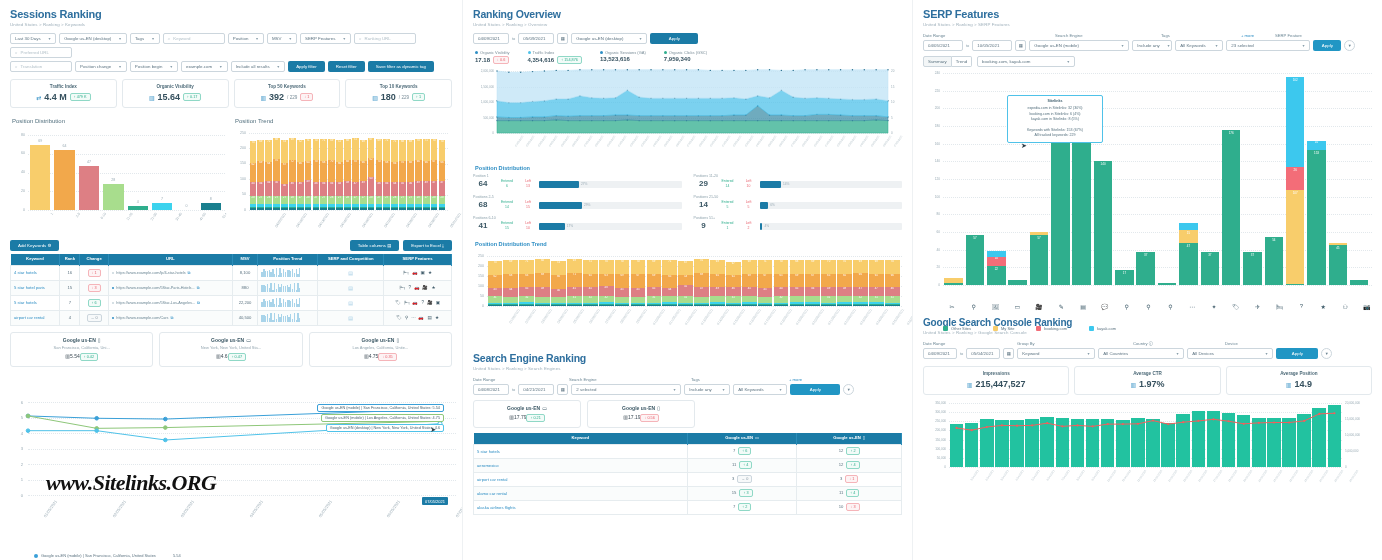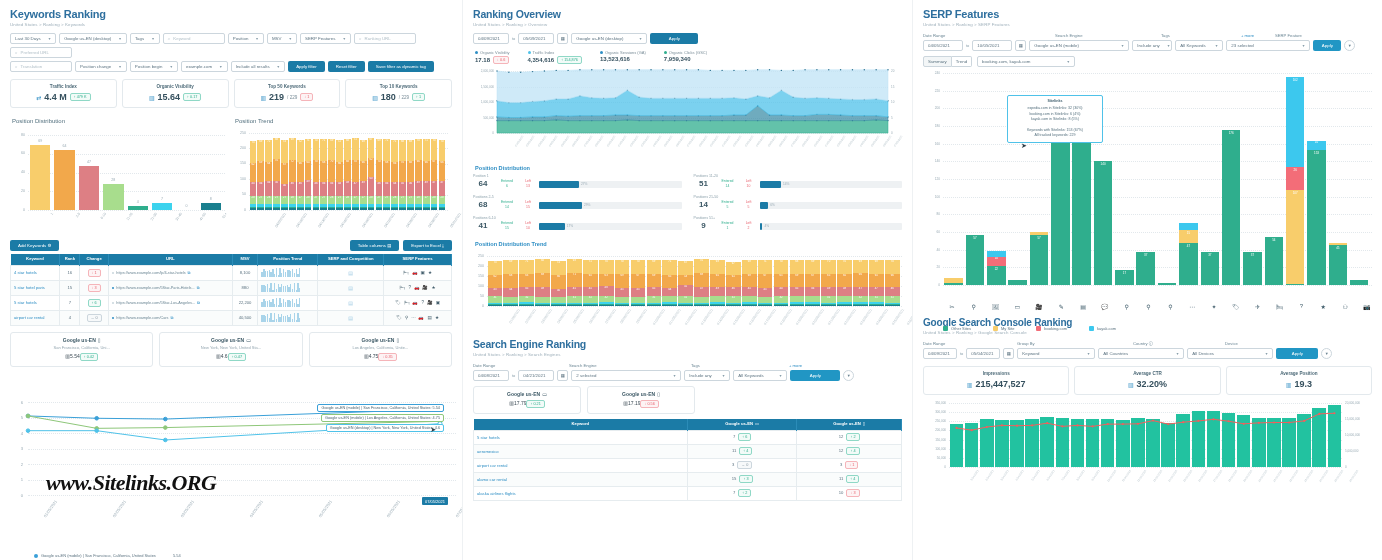--- a/index.html
+++ b/index.html
@@ -130,21 +130,21 @@
   .serptt .ht { font-weight:bold; color:#42606f; margin-bottom:2px; }
 
   .iconrow { position:absolute; display:flex; font-size:6px; color:#4a6personally; color:#44606e; }
   .iconrow span { flex:1; text-align:center; }
 </style>
 </head>
 <body>
 
 <div class="panel" id="panel-left">
   <div class="pad">
-    <h1 class="title">Keywords Ranking</h1>
+    <h1 class="title">Sessions Ranking</h1>
     <div class="crumb">United States &gt; Ranking &gt; Keywords</div>
 
     <div class="filterrow">
       <div class="ctl">
           <span>Last 30 Days</span>
           <span class="car">▼</span>
         </div>
       <div class="ctl">
           <span>Google us-EN (desktop)</span>
           <span class="car">▼</span>
@@ -219,21 +219,21 @@
         <div class="valrow">
           <span class="ic">▥</span>
           <span class="val">15.64</span>
           <span class="chip up">↑<span>0.17</span></span>
         </div>
       </div>
       <div class="kpi">
         <div class="lbl">Top 50 Keywords</div>
         <div class="valrow">
           <span class="ic">▥</span>
-          <span class="val">219</span>
+          <span class="val">392</span>
           <span class="sub">/ 229</span>
           <span class="chip down">↓<span>1</span></span>
         </div>
       </div>
       <div class="kpi">
         <div class="lbl">Top 10 Keywords</div>
         <div class="valrow">
           <span class="ic">▥</span>
           <span class="val">180</span>
           <span class="sub">/ 229</span>
@@ -1160,21 +1160,21 @@
                 <i style="width:18%;"></i>
                 <span style="left:19.5%; color:#9aabb5;">17%</span>
               </div>
             </div>
           </div>
         </div>
         <div style="flex:1">
           <div>
             <div class="pdlabel">Positions 11-20</div>
             <div class="pdrow">
-              <div class="pdnum">51</div>
+              <div class="pdnum">29</div>
               <div class="pdm" style="width:20px">
                 <div class="h">Entered</div>
                 <div class="h">14</div>
               </div>
               <div class="pdm" style="width:14px">
                 <div class="h2">Left</div>
                 <div class="h2">10</div>
               </div>
               <div class="pdbar">
                 <i style="width:15%;"></i>
@@ -1492,21 +1492,21 @@
         <div class="axb" style="left:314.21923076923076px; top:58px; color:#b7c4cb;">019/05/2021</div>
         <div class="axb" style="left:330.1038461538462px; top:58px; color:#b7c4cb;">020/05/2021</div>
         <div class="axb" style="left:345.98846153846154px; top:58px; color:#b7c4cb;">021/05/2021</div>
         <div class="axb" style="left:361.87307692307695px; top:58px; color:#b7c4cb;">022/05/2021</div>
         <div class="axb" style="left:377.7576923076923px; top:58px; color:#b7c4cb;">023/05/2021</div>
         <div class="axb" style="left:393.6423076923077px; top:58px; color:#b7c4cb;">024/05/2021</div>
         <div class="axb" style="left:409.5269230769231px; top:58px; color:#b7c4cb;">025/05/2021</div>
         <div class="axb" style="left:425.4115384615385px; top:58px; color:#b7c4cb;">026/05/2021</div>
       </div>
 
-    <h1 class="title sm" style="margin-top:12px">Search Engine Ranking</h1>
+    <h1 class="title sm" style="margin-top:26px">Search Engine Ranking</h1>
     <div class="crumb">United States &gt; Ranking &gt; Search Engines</div>
 
     <div style="display:flex; gap:4px; font-size:4.2px; color:#6b8694; margin-bottom:2px;">
       <span style="width:92px">Date Range</span>
       <span style="width:118px">Search Engine</span>
       <span style="width:94px">Tags</span>
       <span style="color:#2e8ec4">+ more</span>
     </div>
     <div class="filterrow">
       <div class="ctl" style="width:36px">04/08/2021</div>
@@ -1818,28 +1818,28 @@
           <div class="lbl">Impressions</div>
           <div class="valrow">
             <span class="ic">▥</span>
             <span class="val">215,447,527</span>
           </div>
         </div>
         <div class="kpi">
           <div class="lbl">Average CTR</div>
           <div class="valrow">
             <span class="ic">▥</span>
-            <span class="val">32.20%</span>
+            <span class="val">1.97%</span>
           </div>
         </div>
         <div class="kpi">
           <div class="lbl">Average Position</div>
           <div class="valrow">
             <span class="ic">▥</span>
-            <span class="val">19.3</span>
+            <span class="val">14.9</span>
           </div>
         </div>
       </div>
     <div class="chartbox" id="gsc-chart" style="height:92px; margin-top:3px;">
         <div class="gridline" style="top:4px; left:26px; right:30px;"></div>
         <div class="axl" style="top:2px; left:0; width:23px; font-size:3px;">350,000</div>
         <div class="gridline" style="top:13.142857142857146px; left:26px; right:30px;"></div>
         <div class="axl" style="top:11.142857142857146px; left:0; width:23px; font-size:3px;">300,000</div>
         <div class="gridline" style="top:22.285714285714285px; left:26px; right:30px;"></div>
         <div class="axl" style="top:20.285714285714285px; left:0; width:23px; font-size:3px;">250,000</div>

